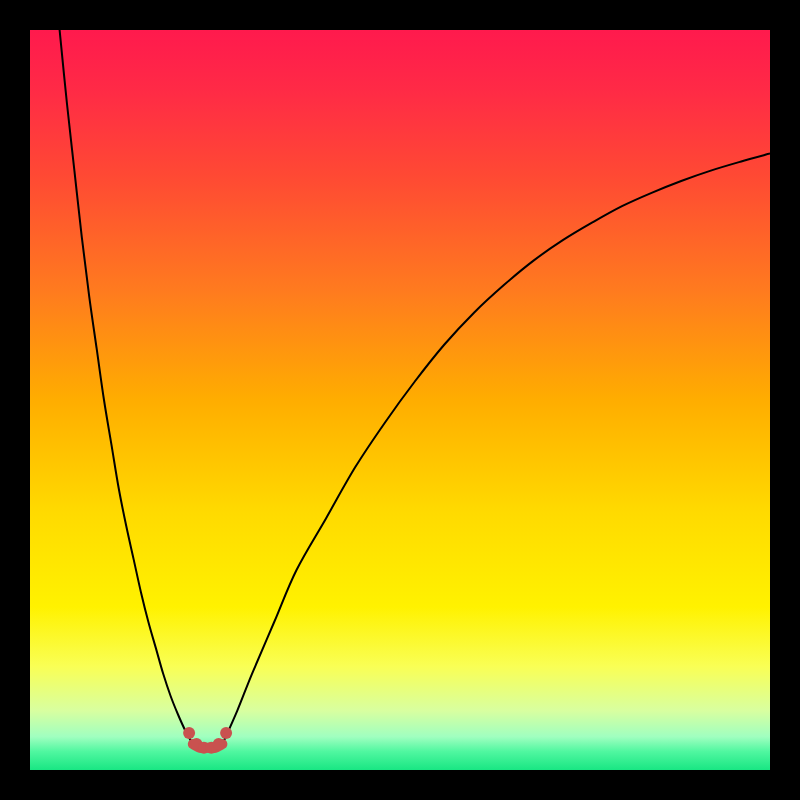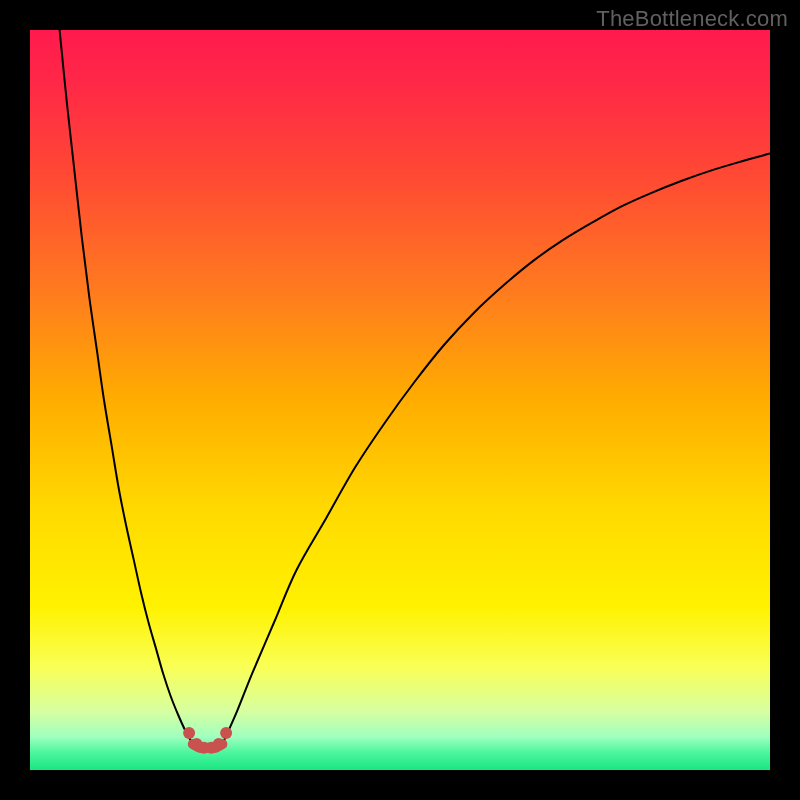--- a/index.html
+++ b/index.html
@@ -85,14 +85,13 @@
           <circle cx="159.10" cy="703.00" r="6" fill="#c9524f"></circle>
           <circle cx="166.50" cy="714.10" r="6" fill="#c9524f"></circle>
           <circle cx="173.90" cy="717.80" r="6" fill="#c9524f"></circle>
           <circle cx="181.30" cy="717.80" r="6" fill="#c9524f"></circle>
           <circle cx="188.70" cy="714.10" r="6" fill="#c9524f"></circle>
           <circle cx="196.10" cy="703.00" r="6" fill="#c9524f"></circle>
         </g>
     </svg>
   </div>
 
-  <div class="watermark">TheBottleneck.com</div>
 </div>
 
 </body></html>

